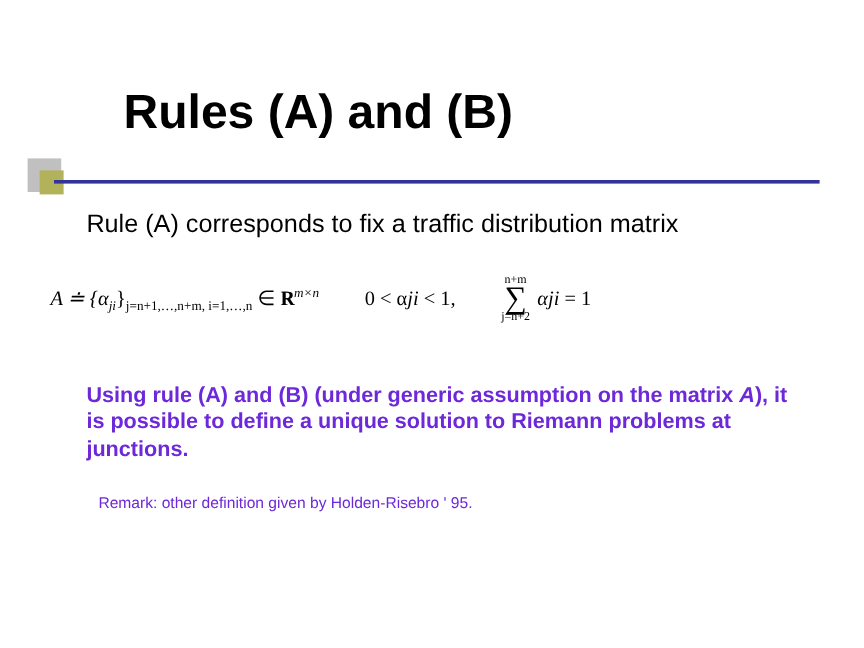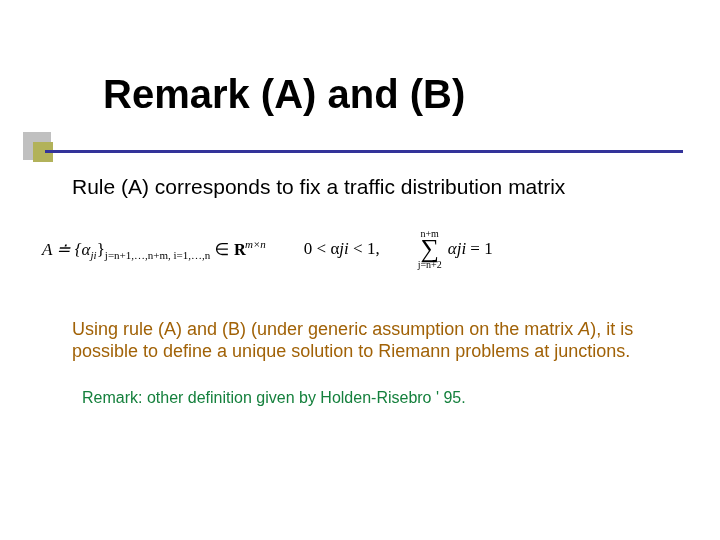--- a/index.html
+++ b/index.html
@@ -107,41 +107,42 @@
     flex-direction: column;
     align-items: center;
     line-height: 1;
     text-align: right;
   }
   .sigma-top { font-size: 10px; }
   .sigma-sym { font-size: 26px; line-height: 0.8; }
   .sigma-bot { font-size: 10px; }
   .para2 {
     font-size: 18px;
-    color: #a16207;
+    color: #6d28d9;
     line-height: 1.25;
     margin-bottom: 26px;
+    font-weight: bold;
   }
   .para2 .ital { font-style: italic; }
   .para3 {
-    font-size: 16px;
-    color: #15803d;
+    font-size: 13px;
+    color: #6d28d9;
     margin-left: 10px;
   }
 </style>
 </head>
 <body>
 
 <div class="slide">
 
   <div class="title-block">
     <div class="title-square-outer"></div>
     <div class="title-square-inner"></div>
     <div class="title-rule"></div>
-    <h1 class="title-text">Remark (A) and (B)</h1>
+    <h1 class="title-text">Rules (A) and (B)</h1>
   </div>
 
   <div class="body">
 
     <p class="lead">Rule (A) corresponds to fix a traffic distribution matrix</p>
 
     <div class="math-row">
       <span class="math-a">
         <i><span>A ≐ {α</span></i><span class="sub"><i>ji</i></span><span>}</span><span class="sub">j=n+1,…,n+m, i=1,…,n</span><span> ∈ </span><span class="bbR">R</span><span class="sup"><i>m×n</i></span>
       </span>

